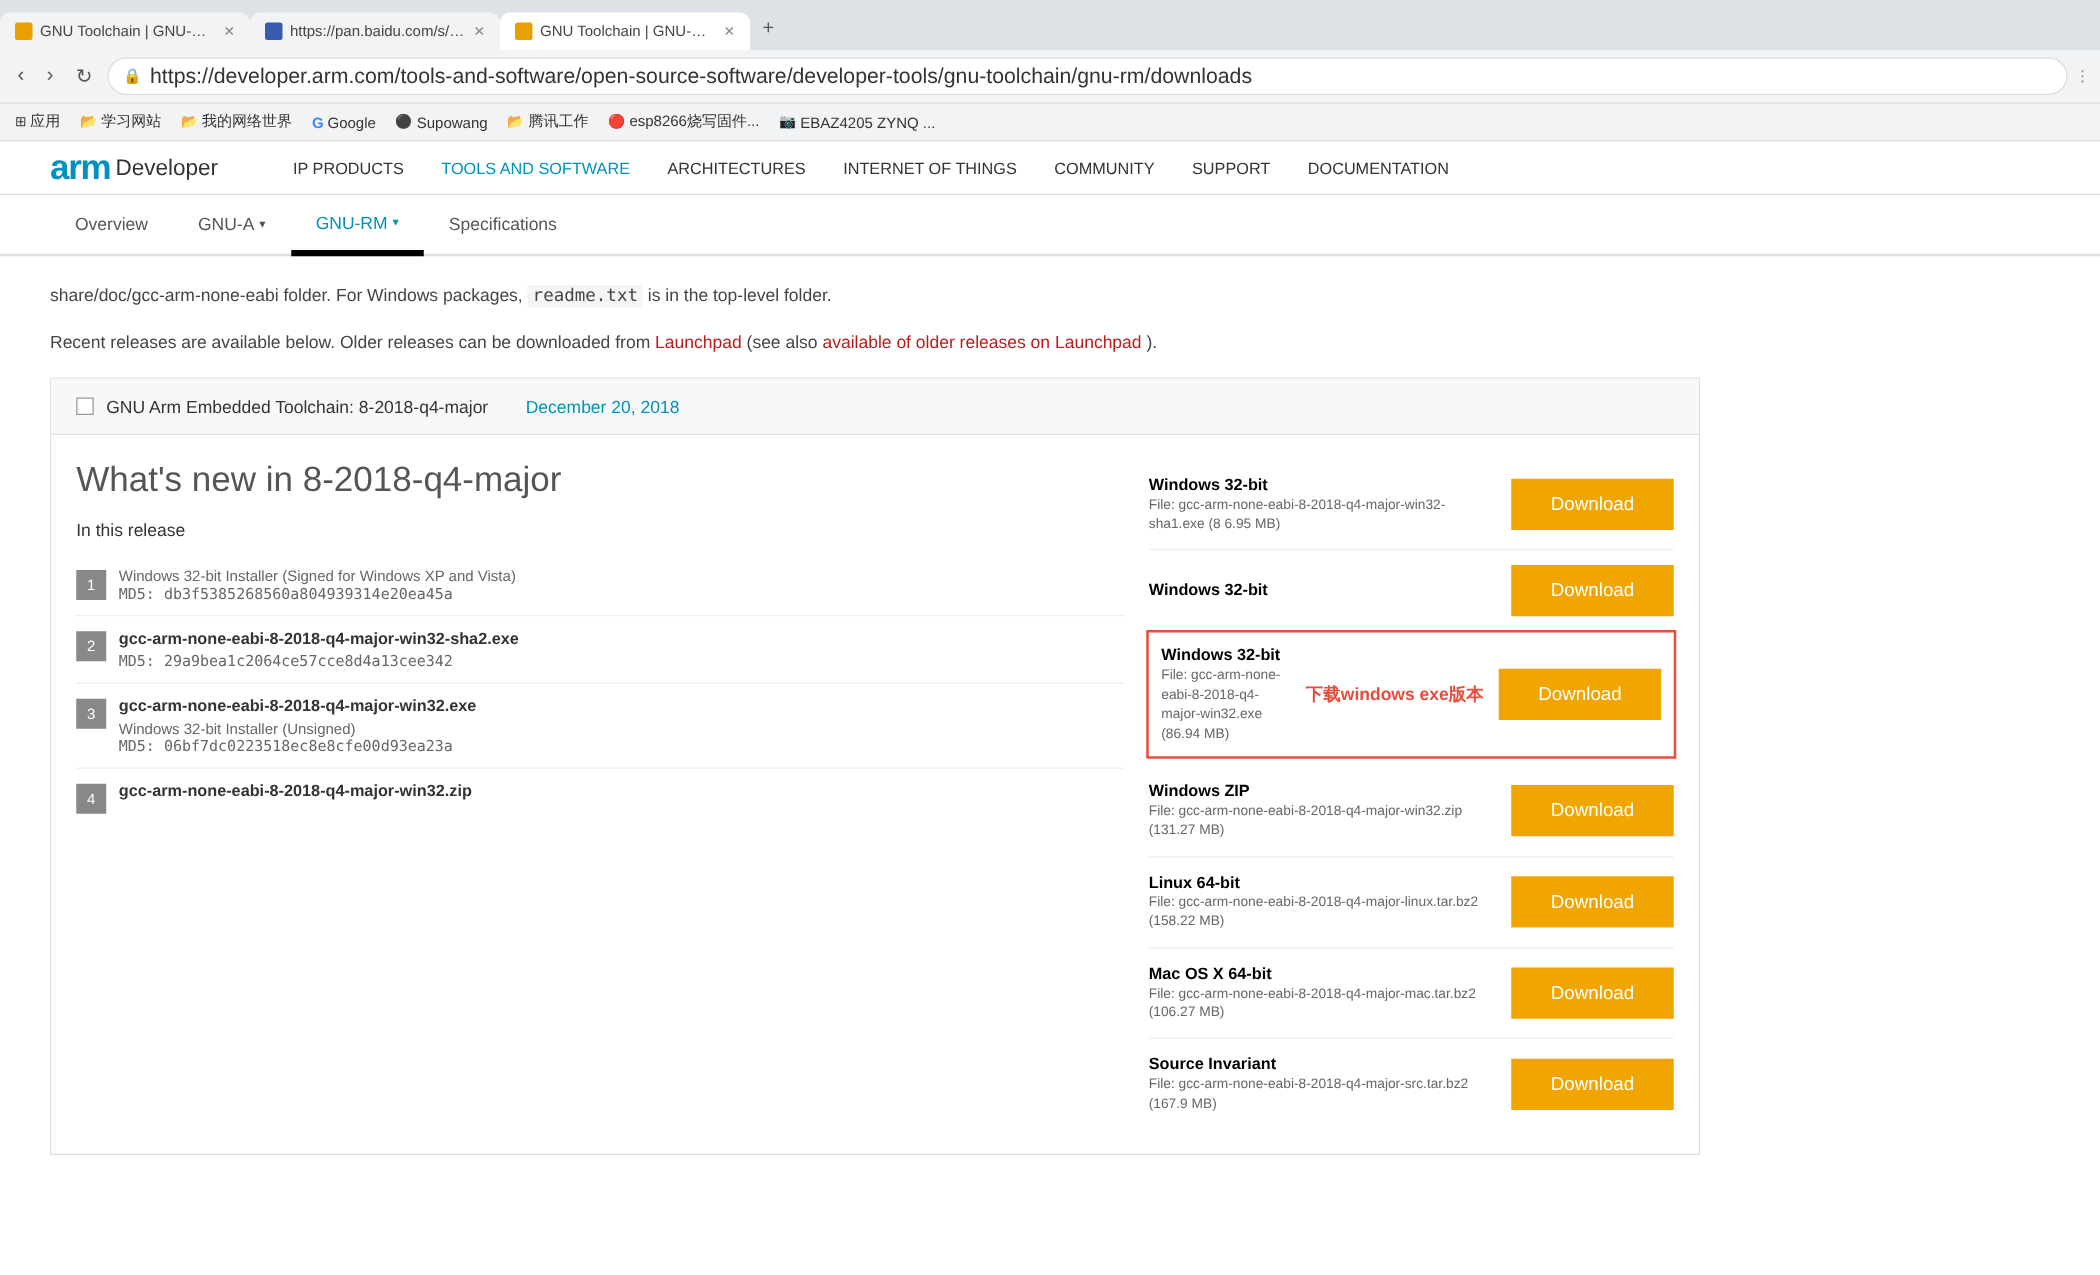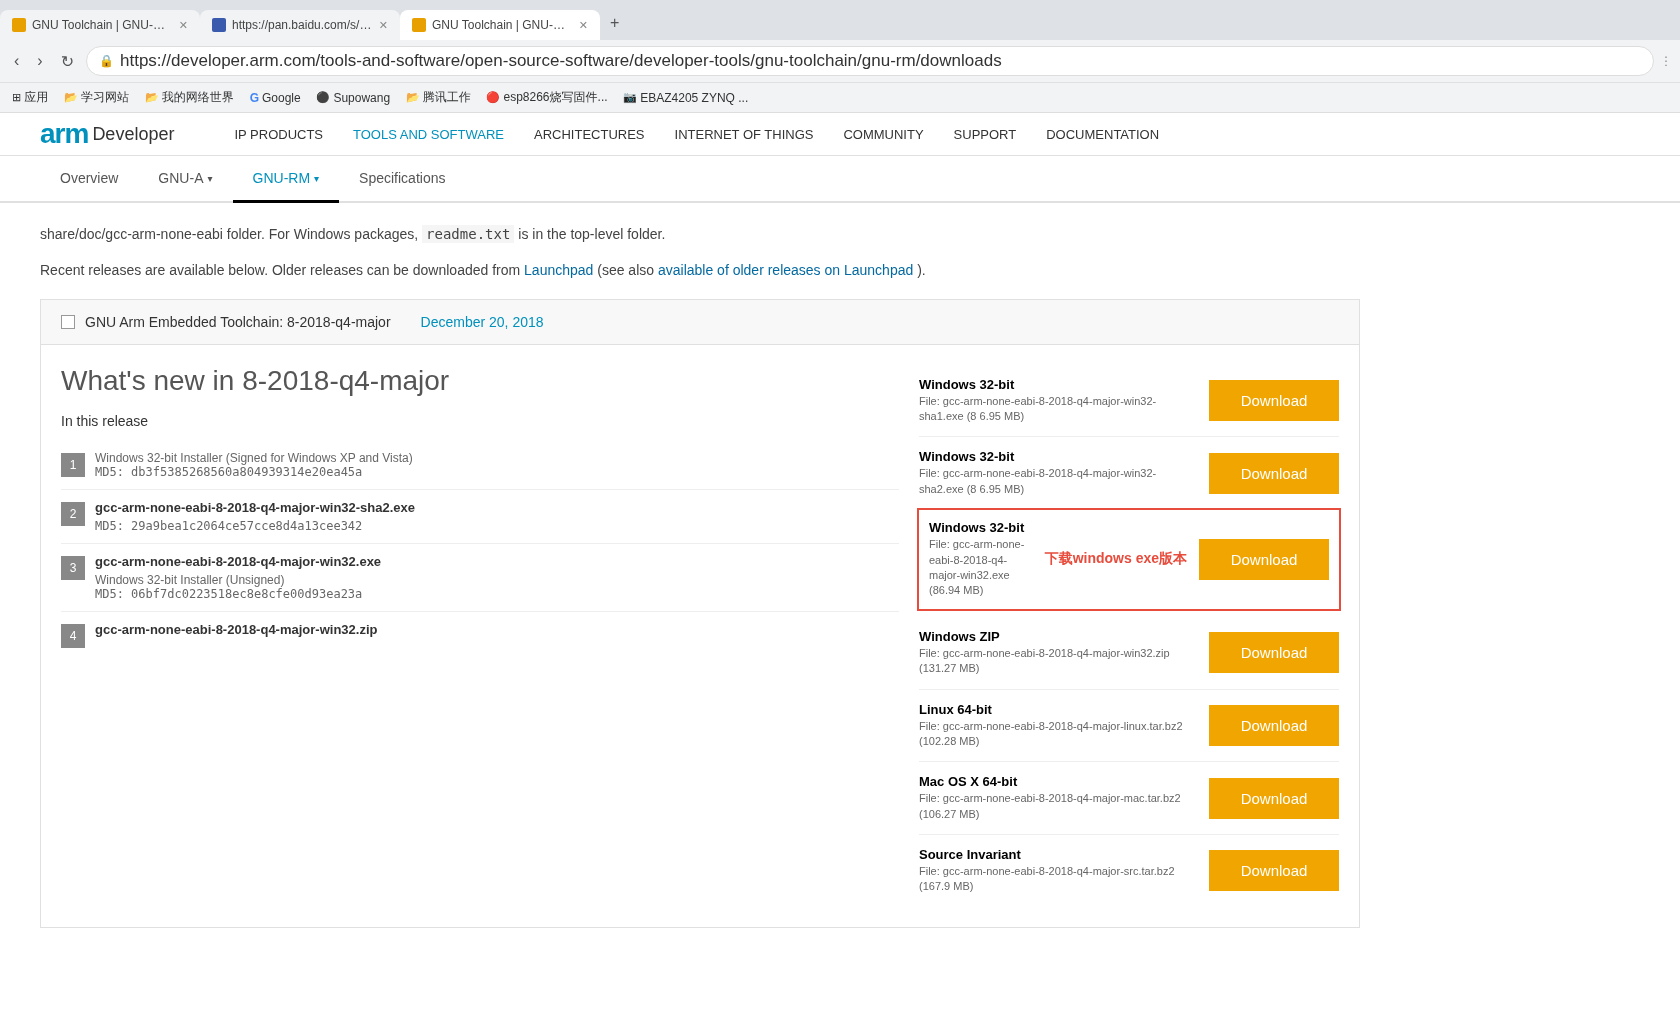--- a/index.html
+++ b/index.html
@@ -32,29 +32,29 @@
     .logo { display: flex; align-items: center; gap: 4px; margin-right: 60px; }
     .logo-arm { font-size: 28px; font-weight: bold; color: #0091bd; font-family: 'Arial', sans-serif; letter-spacing: -1px; }
     .logo-developer { font-size: 18px; color: #333; }
     .main-nav { display: flex; align-items: center; gap: 30px; flex: 1; }
     .nav-item { font-size: 13px; color: #333; cursor: pointer; white-space: nowrap; text-decoration: none; padding: 4px 0; }
     .nav-item.active { color: #0091bd; }
 
     
     .sub-nav { display: flex; align-items: center; gap: 0; padding: 0 40px; border-bottom: 2px solid #e0e0e0; background: #fff; }
     .sub-nav-item { padding: 14px 20px; font-size: 14px; color: #555; cursor: pointer; border-bottom: 3px solid transparent; margin-bottom: -2px; }
-    .sub-nav-item.active { color: #0091bd; border-bottom: 3px solid #000000; }
+    .sub-nav-item.active { color: #0091bd; border-bottom: 5px solid #000000; }
     .sub-nav-dropdown { display: flex; align-items: center; gap: 4px; }
     .dropdown-arrow { font-size: 10px; }
 
     
     .main-content { padding: 20px 40px; max-width: 1400px; }
 
     .intro-text { font-size: 14px; line-height: 1.7; color: #444; margin-bottom: 16px; }
-    .intro-text a { color: #0369a1; text-decoration: none; }
+    .intro-text a { color: #b91c1c; text-decoration: none; }
     .code-inline { font-family: monospace; background: #f5f5f5; padding: 1px 4px; }
 
     
     .toolchain-section { border: 1px solid #e0e0e0; margin-bottom: 20px; }
     .toolchain-header { display: flex; align-items: center; padding: 14px 20px; background: #f8f8f8; border-bottom: 1px solid #e0e0e0; gap: 10px; }
     .toolchain-checkbox { width: 14px; height: 14px; border: 1px solid #999; background: #fff; }
     .toolchain-title { font-size: 14px; color: #333; font-weight: normal; }
     .toolchain-date { font-size: 14px; color: #0091bd; margin-left: 20px; }
 
     .toolchain-body { display: flex; padding: 20px; gap: 20px; }
@@ -268,21 +268,20 @@
           <div class="download-info">
             <div class="download-platform">Windows 32-bit</div>
             <div class="download-file">File: gcc-arm-none-eabi-8-2018-q4-major-win32-sha1.exe (8 6.95 MB)</div>
           </div>
           <button class="btn-download">Download</button>
         </div>
 
         <div class="download-row">
           <div class="download-info">
             <div class="download-platform">Windows 32-bit</div>
-            <div class="download-file">File: gcc-arm-none-eabi-8-2018-q4-major-win32-sha2.exe (8 6.95 MB)</div>
           </div>
           <button class="btn-download">Download</button>
         </div>
 
         <div class="download-row highlighted">
           <div class="download-info">
             <div class="download-platform">Windows 32-bit</div>
             <div class="download-file">File: gcc-arm-none-eabi-8-2018-q4-major-win32.exe (86.94 MB)</div>
           </div>
           <span class="download-annotation">下载windows exe版本</span>
@@ -293,21 +292,21 @@
           <div class="download-info">
             <div class="download-platform">Windows ZIP</div>
             <div class="download-file">File: gcc-arm-none-eabi-8-2018-q4-major-win32.zip (131.27 MB)</div>
           </div>
           <button class="btn-download">Download</button>
         </div>
 
         <div class="download-row">
           <div class="download-info">
             <div class="download-platform">Linux 64-bit</div>
-            <div class="download-file">File: gcc-arm-none-eabi-8-2018-q4-major-linux.tar.bz2 (102.28 MB)</div>
+            <div class="download-file">File: gcc-arm-none-eabi-8-2018-q4-major-linux.tar.bz2 (158.22 MB)</div>
           </div>
           <button class="btn-download">Download</button>
         </div>
 
         <div class="download-row">
           <div class="download-info">
             <div class="download-platform">Mac OS X 64-bit</div>
             <div class="download-file">File: gcc-arm-none-eabi-8-2018-q4-major-mac.tar.bz2 (106.27 MB)</div>
           </div>
           <button class="btn-download">Download</button>

